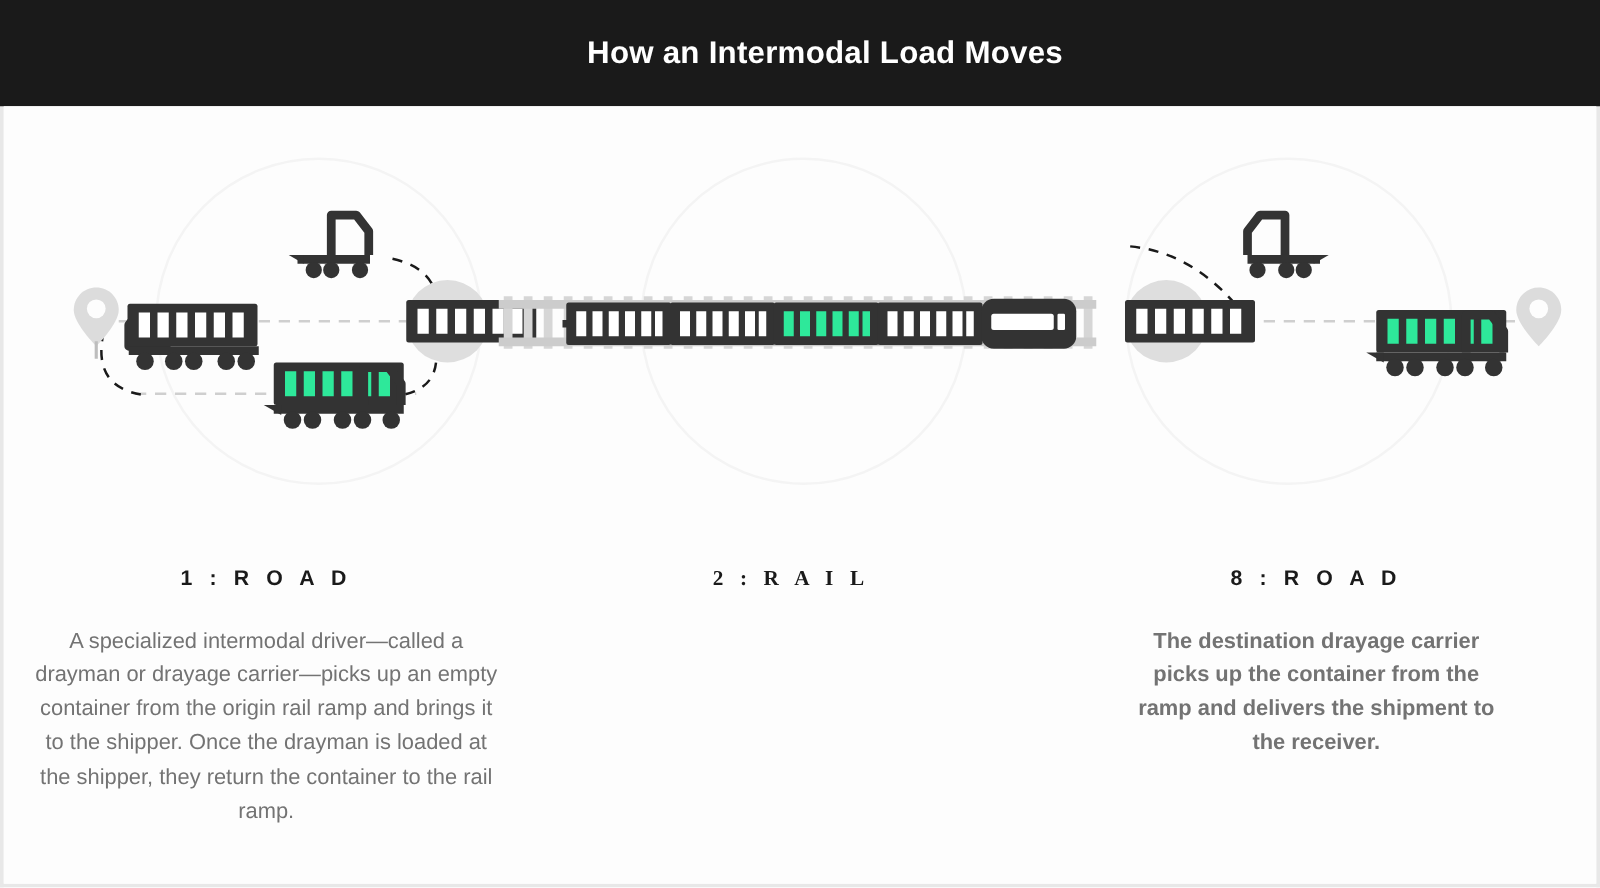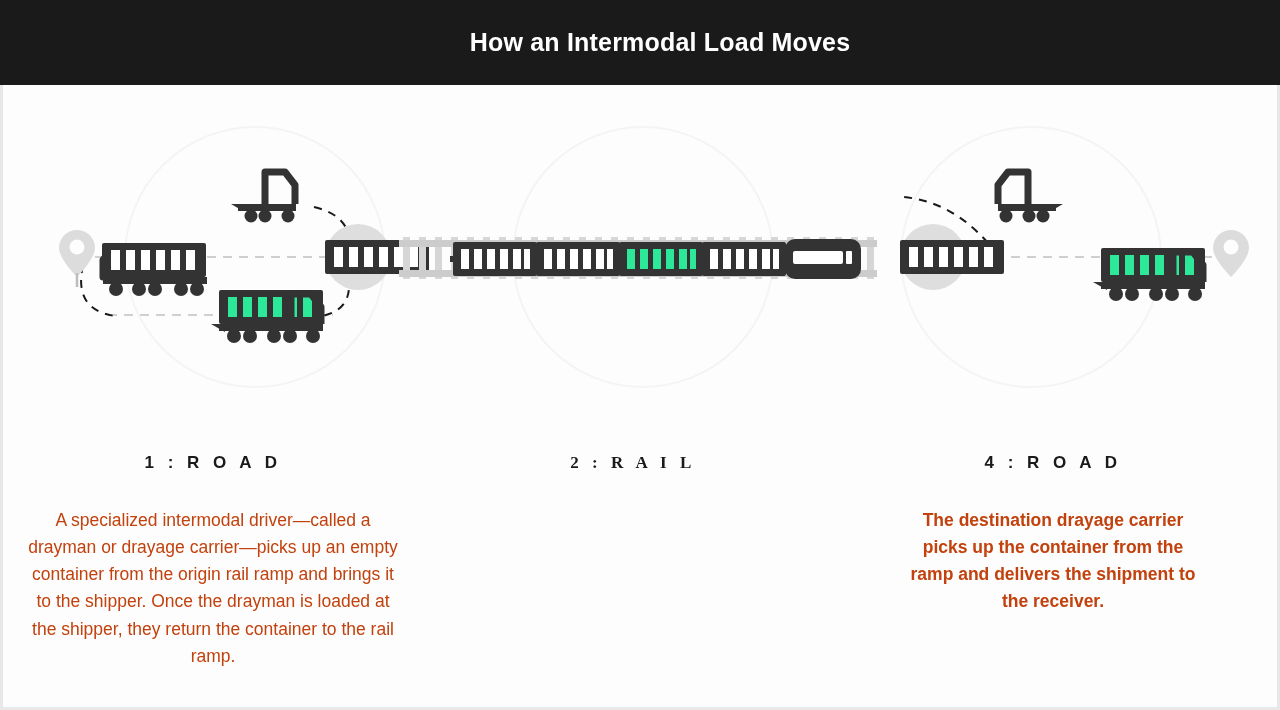--- a/index.html
+++ b/index.html
@@ -50,26 +50,26 @@
   }
   .step { flex:1; padding:0 14px; text-align:center; }
   .step-1 { flex:0 0 420px; }
   .step-2 { flex:0 0 420px;font-family:Liberation Serif, serif; }
   .step-3 { flex:0 0 420px; }
   .step-title {
     font-size:17px;
     font-weight:bold;
     letter-spacing:4.5px;
     color:#1a1a1a;
-    margin-bottom:34px;
+    margin-bottom:26px;
   }
   .step-body {
     font-size:17.5px;
     line-height:1.55;
-    color:#c2410c;
+    color:#737373;
     max-width:375px;
     margin:0 auto;
   }
   .step-1 .step-body { max-width:378px; }
   .step-2 .step-body { max-width:300px; }
   .step-3 .step-body { max-width:300px;font-weight:bold; }
 </style>
 </head>
 <body>
 
@@ -309,20 +309,20 @@
       <div class="step step-1">
         <div class="step-title">1 :  R O A D</div>
         <div class="step-body">A specialized intermodal driver—called a drayman or drayage carrier—picks up an empty container from the origin rail ramp and brings it to the shipper. Once the drayman is loaded at the shipper, they return the container to the rail ramp.</div>
       </div>
 
       <div class="step step-2">
         <div class="step-title">2 :  R A I L</div>
       </div>
 
       <div class="step step-3">
-        <div class="step-title">4 :  R O A D</div>
+        <div class="step-title">8 :  R O A D</div>
         <div class="step-body">The destination drayage carrier picks up the container from the ramp and delivers the shipment to the receiver.</div>
       </div>
 
     </div>
 
   </div>
 </div>
 
 </body></html>

